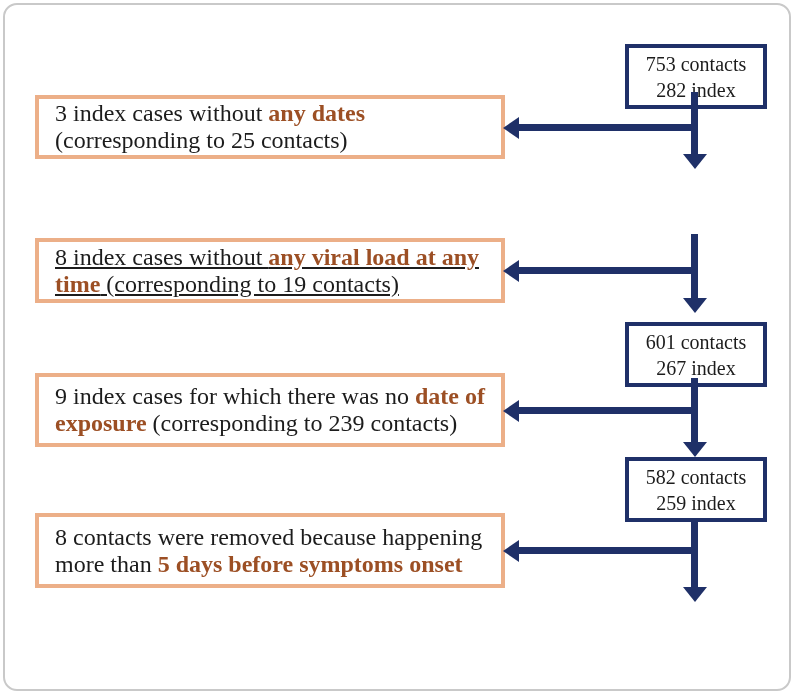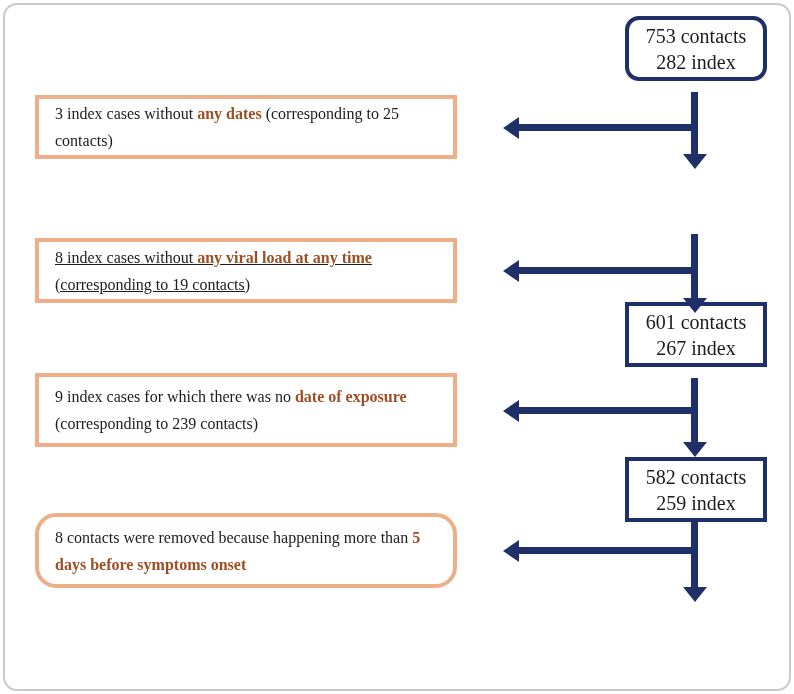--- a/index.html
+++ b/index.html
@@ -33,45 +33,45 @@
     box-sizing: border-box;
     display: flex;
     flex-direction: column;
     align-items: center;
     justify-content: center;
     font-size: 20px;
     line-height: 26px;
     color: var(--text, #1c1c1c);
     text-align: center;
   }
-  .node-0 { top: 16px; border-radius: 14px; }
+  .node-0 { top: 44px; }
   .node-1 { top: 170px; }
-  .node-2 { top: 302px; align-items: center; }
+  .node-2 { top: 322px; align-items: center; }
   .node-3 { top: 457px; }
   .node-4 { top: 602px; }
 
   
   .exclusion-box {
     position: absolute;
     left: 35px;
-    width: 422px;
+    width: 470px;
     border: 4px solid var(--exclusion-border, #ecaf88);
     background: #ffffff;
     box-sizing: border-box;
     display: flex;
     align-items: center;
-    font-size: 16px;
+    font-size: 24px;
     line-height: 27px;
     color: var(--text, #1c1c1c);
     padding: 8px 16px;
   }
   .excl-0 { top: 95px;  height: 64px; }
   .excl-1 { top: 238px; height: 65px; text-decoration: underline; }
   .excl-2 { top: 373px; height: 74px; }
-  .excl-3 { top: 513px; height: 75px; border-radius: 21px; }
+  .excl-3 { top: 513px; height: 75px; }
   .hl {
     font-weight: bold;
     color: var(--highlight, #9c4f24);
   }
 
   
   .vline {
     position: absolute;
     left: 691px;
     width: 7px;

